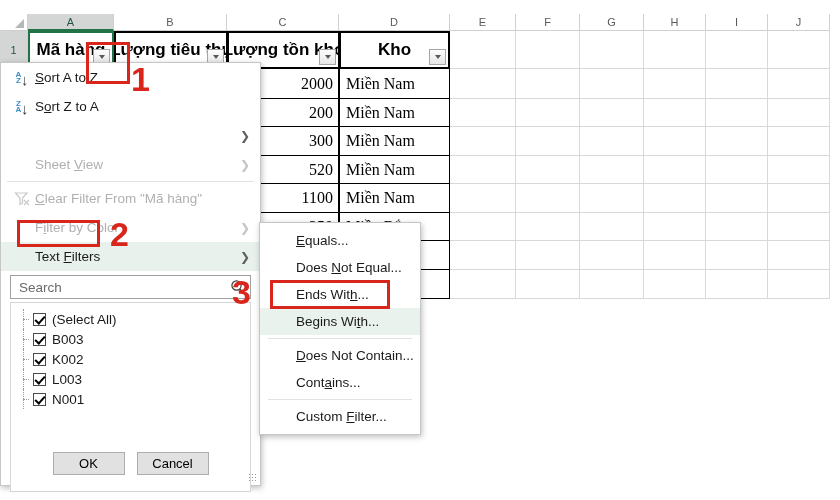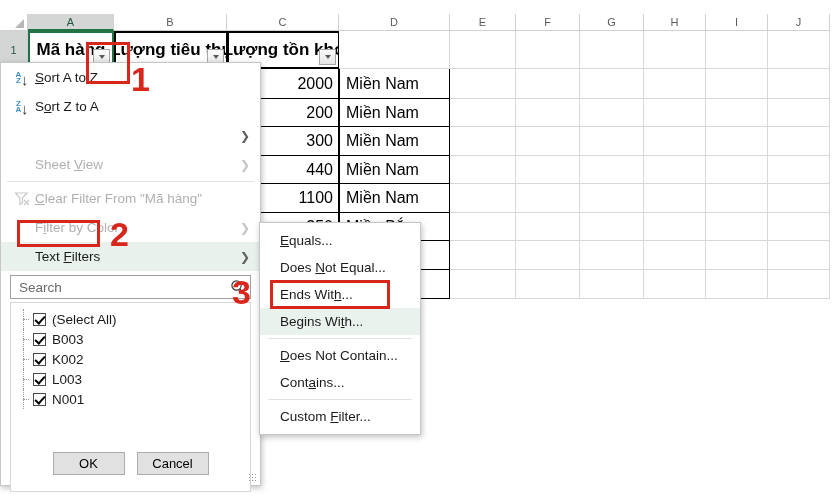--- a/index.html
+++ b/index.html
@@ -153,21 +153,21 @@
     border: 1px solid #000000;
     border-top: none;
     background: #ffffff;
     font-size: 16px;
     color: #000000;
     display: flex;
     align-items: center;
     padding: 0 5px;
     overflow: hidden;
     white-space: nowrap;
-    font-family: Liberation Sans, sans-serif;
+    font-family: Liberation Serif, serif;
   }
   .dcell.num { justify-content: flex-end; }
   .dcell.left-pad { padding-left: 6px; }
 
   
   #filter-menu {
     position: absolute;
     left: 0px; top: 62px;
     width: 261px;
     height: 424px;
@@ -341,21 +341,21 @@
     border: 1px solid #c6c6c6;
     box-shadow: 1px 2px 6px rgba(0,0,0,0.25);
     z-index: 30;
     padding: 4px 0;
     font-family: "Liberation Sans", sans-serif;
   }
   .sub-item {
     height: 27px;
     display: flex;
     align-items: center;
-    padding-left: 20px;
+    padding-left: 36px;
     font-size: 13.5px;
     color: #1a1a1a;
   }
   .sub-item.highlighted { background: #eaf2ee; }
   .sub-sep { height: 1px; background: #e2e2e2; margin: 3px 8px; }
 
   
   .red-box {
     position: absolute;
     border: 3px solid #d9261c;
@@ -523,20 +523,24 @@
         <span class="filter-btn"></span>
       </div>
       <div class="hdr-cell" style="width:113px">
         <span>Lượng tiêu thụ</span>
         <span class="filter-btn"></span>
       </div>
       <div class="hdr-cell" style="width:112px">
         <span>Lượng tồn kho</span>
         <span class="filter-btn"></span>
       </div>
+      <div class="hdr-cell last" style="width:111px">
+        <span>Kho</span>
+        <span class="filter-btn"></span>
+      </div>
     </div>
 
     <div class="data-rows">
       <div class="data-row">
         <div class="dcell" style="width:86px;height:30px"></div>
         <div class="dcell num" style="width:113px;height:30px"></div>
         <div class="dcell num" style="width:112px;height:30px">2000</div>
         <div class="dcell left-pad" style="width:111px;height:30px">Miền Nam</div>
       </div>
       <div class="data-row">
@@ -547,21 +551,21 @@
       </div>
       <div class="data-row">
         <div class="dcell" style="width:86px;height:29px"></div>
         <div class="dcell num" style="width:113px;height:29px"></div>
         <div class="dcell num" style="width:112px;height:29px">300</div>
         <div class="dcell left-pad" style="width:111px;height:29px">Miền Nam</div>
       </div>
       <div class="data-row">
         <div class="dcell" style="width:86px;height:28px"></div>
         <div class="dcell num" style="width:113px;height:28px"></div>
-        <div class="dcell num" style="width:112px;height:28px">440</div>
+        <div class="dcell num" style="width:112px;height:28px">520</div>
         <div class="dcell left-pad" style="width:111px;height:28px">Miền Nam</div>
       </div>
       <div class="data-row">
         <div class="dcell" style="width:86px;height:29px"></div>
         <div class="dcell num" style="width:113px;height:29px"></div>
         <div class="dcell num" style="width:112px;height:29px">1100</div>
         <div class="dcell left-pad" style="width:111px;height:29px">Miền Nam</div>
       </div>
       <div class="data-row">
         <div class="dcell" style="width:86px;height:28px"></div>

